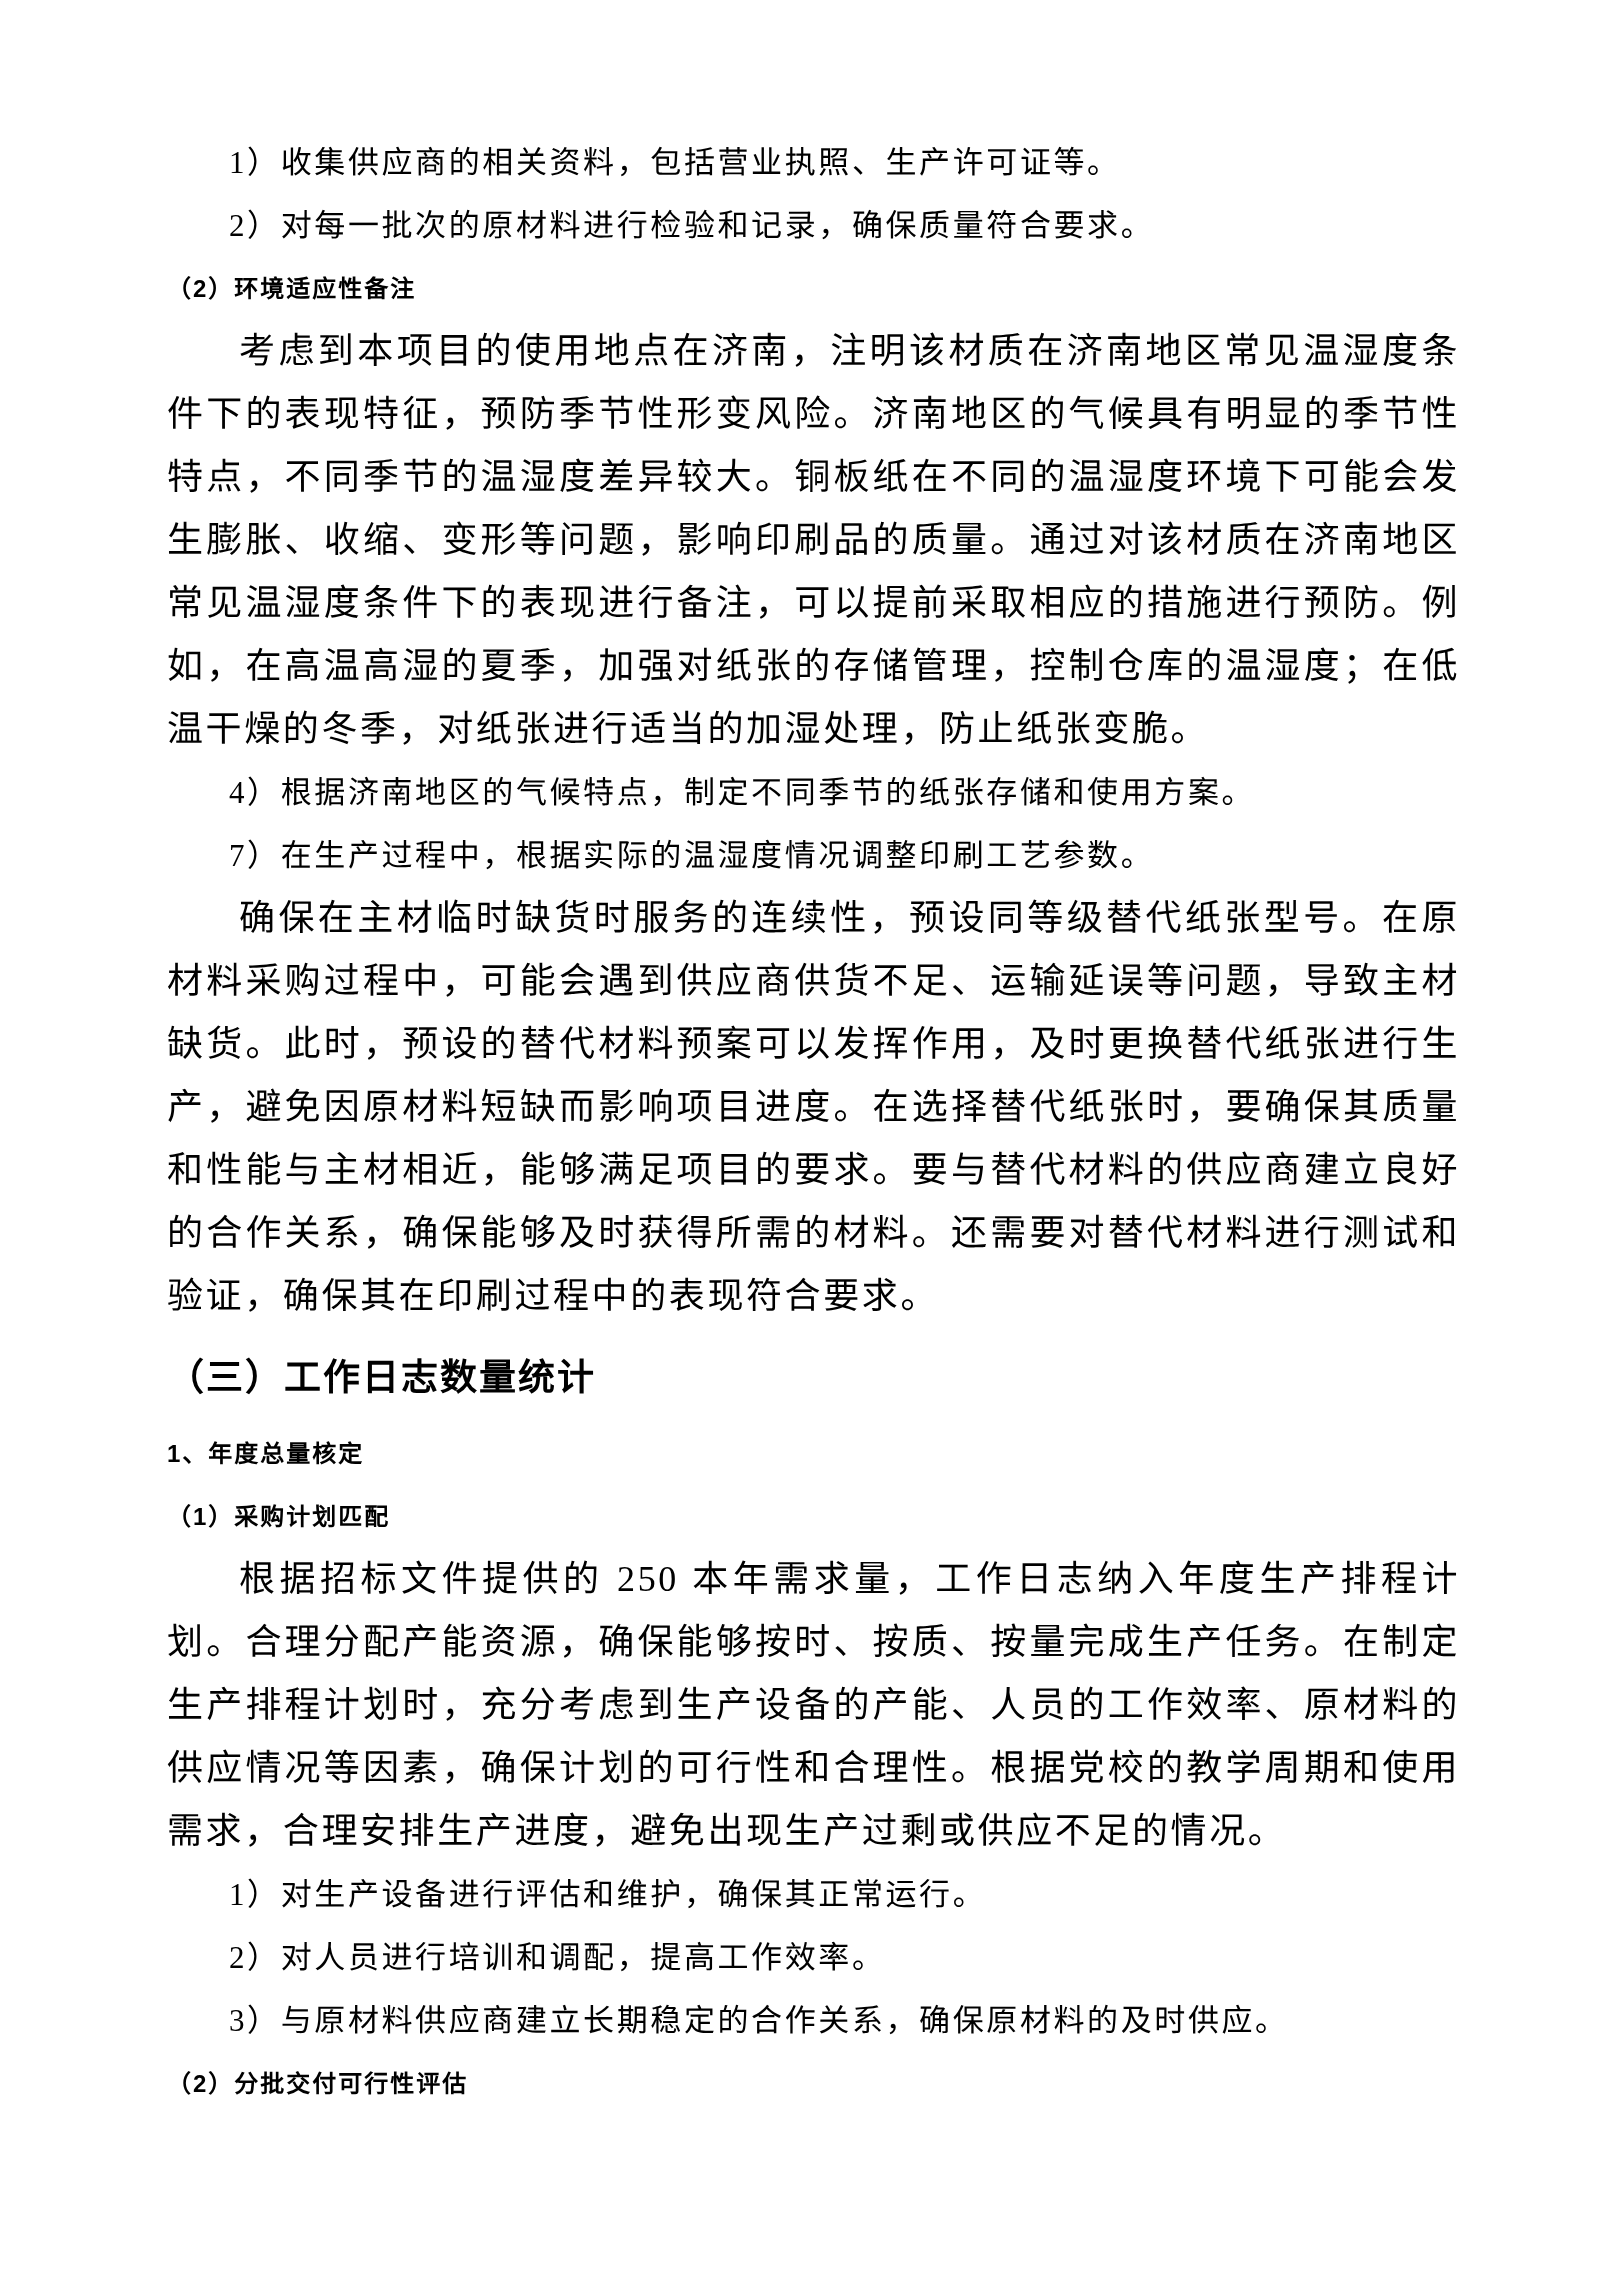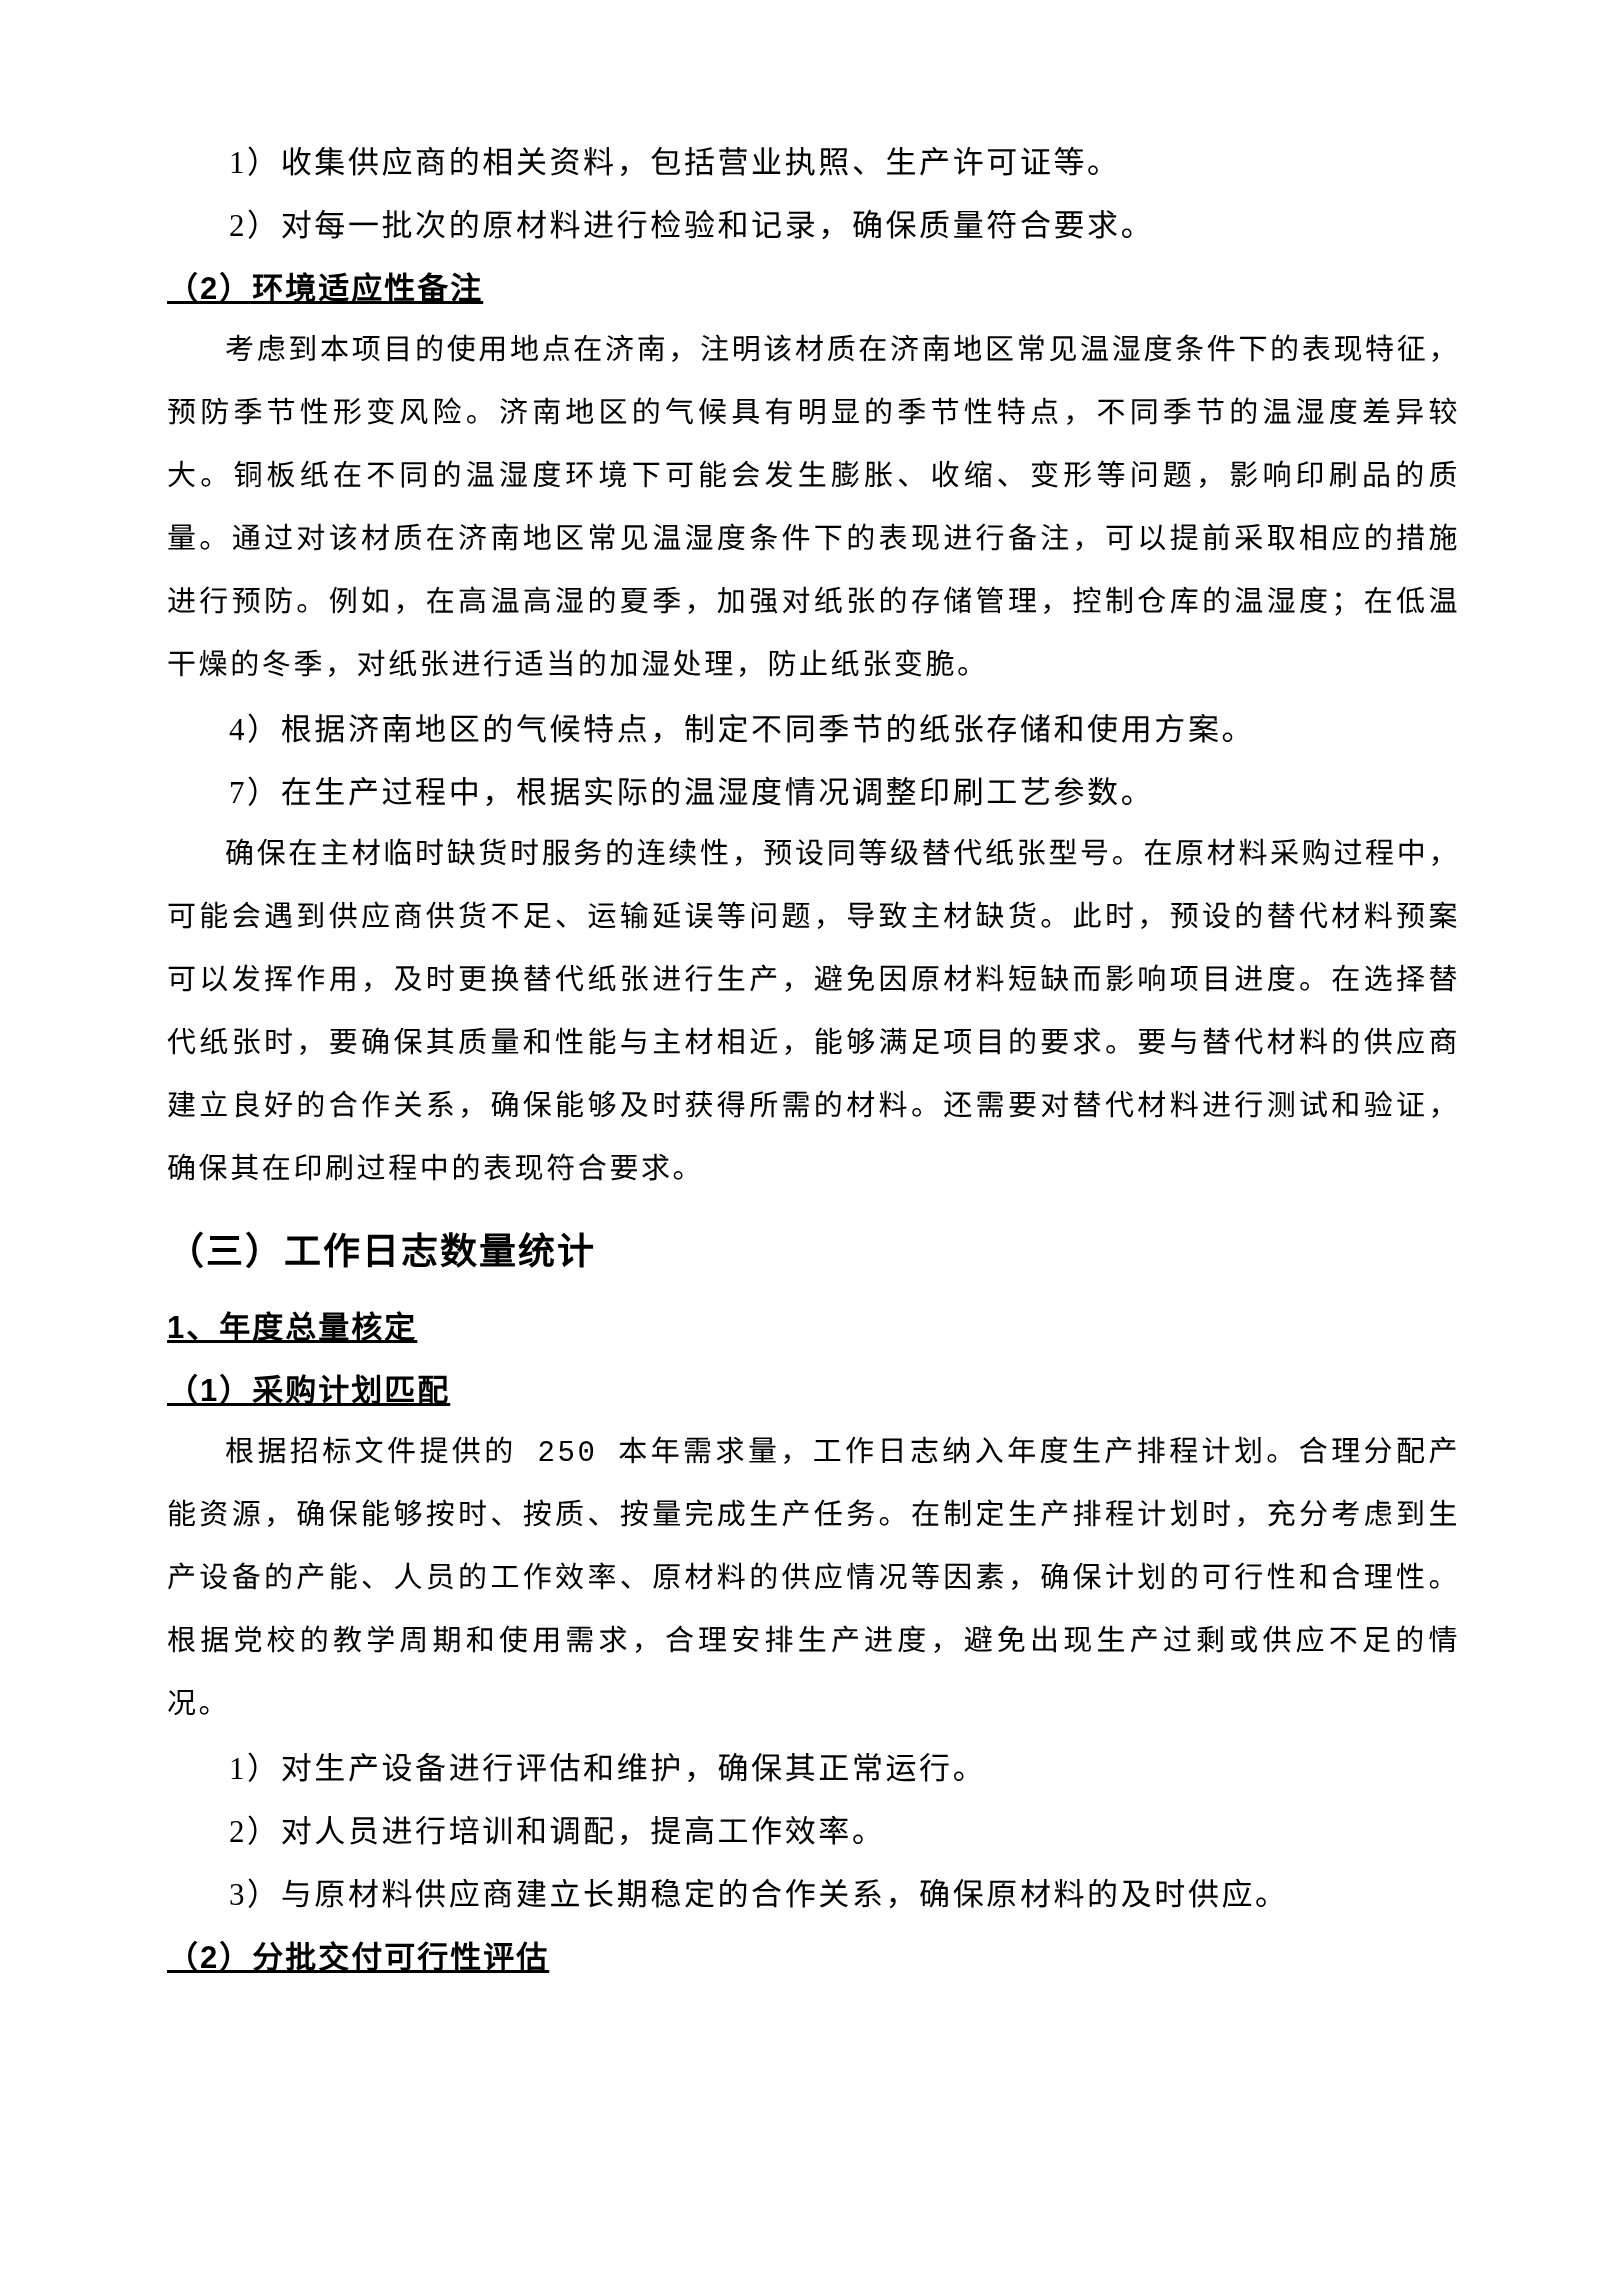--- a/index.html
+++ b/index.html
@@ -18,46 +18,45 @@
   }
   .content {
     width: 1293px;
     color: #000000;
   }
   .block {
     margin: 0;
   }
   
   .paragraph {
-    font-family: Liberation Mono, monospace;
-    font-size: 29px;
+    font-family: Liberation Serif, serif;
+    font-size: 36px;
     line-height: 63px;
     letter-spacing: 2.6px;
     text-align: justify;
     text-justify: inter-ideograph;
     text-indent: 2em;
   }
   
   .numbered {
     font-family: "Liberation Serif", "DejaVu Serif", serif;
     font-size: 31px;
     line-height: 63px;
     letter-spacing: 2.6px;
     text-indent: 2em;
     white-space: nowrap;
   }
   
   .heading-sub, .heading-num {
     font-family: "Liberation Sans", "DejaVu Sans", sans-serif;
     font-weight: bold;
-    font-size: 31px;
+    font-size: 24px;
     line-height: 63px;
     letter-spacing: 2px;
     white-space: nowrap;
-    text-decoration: underline;
   }
   
   .heading-major {
     font-family: "Liberation Sans", "DejaVu Sans", sans-serif;
     font-weight: bold;
     font-size: 37px;
     line-height: 77px;
     letter-spacing: 2px;
     margin-top: 10.5px;
     margin-bottom: 6.5px;

